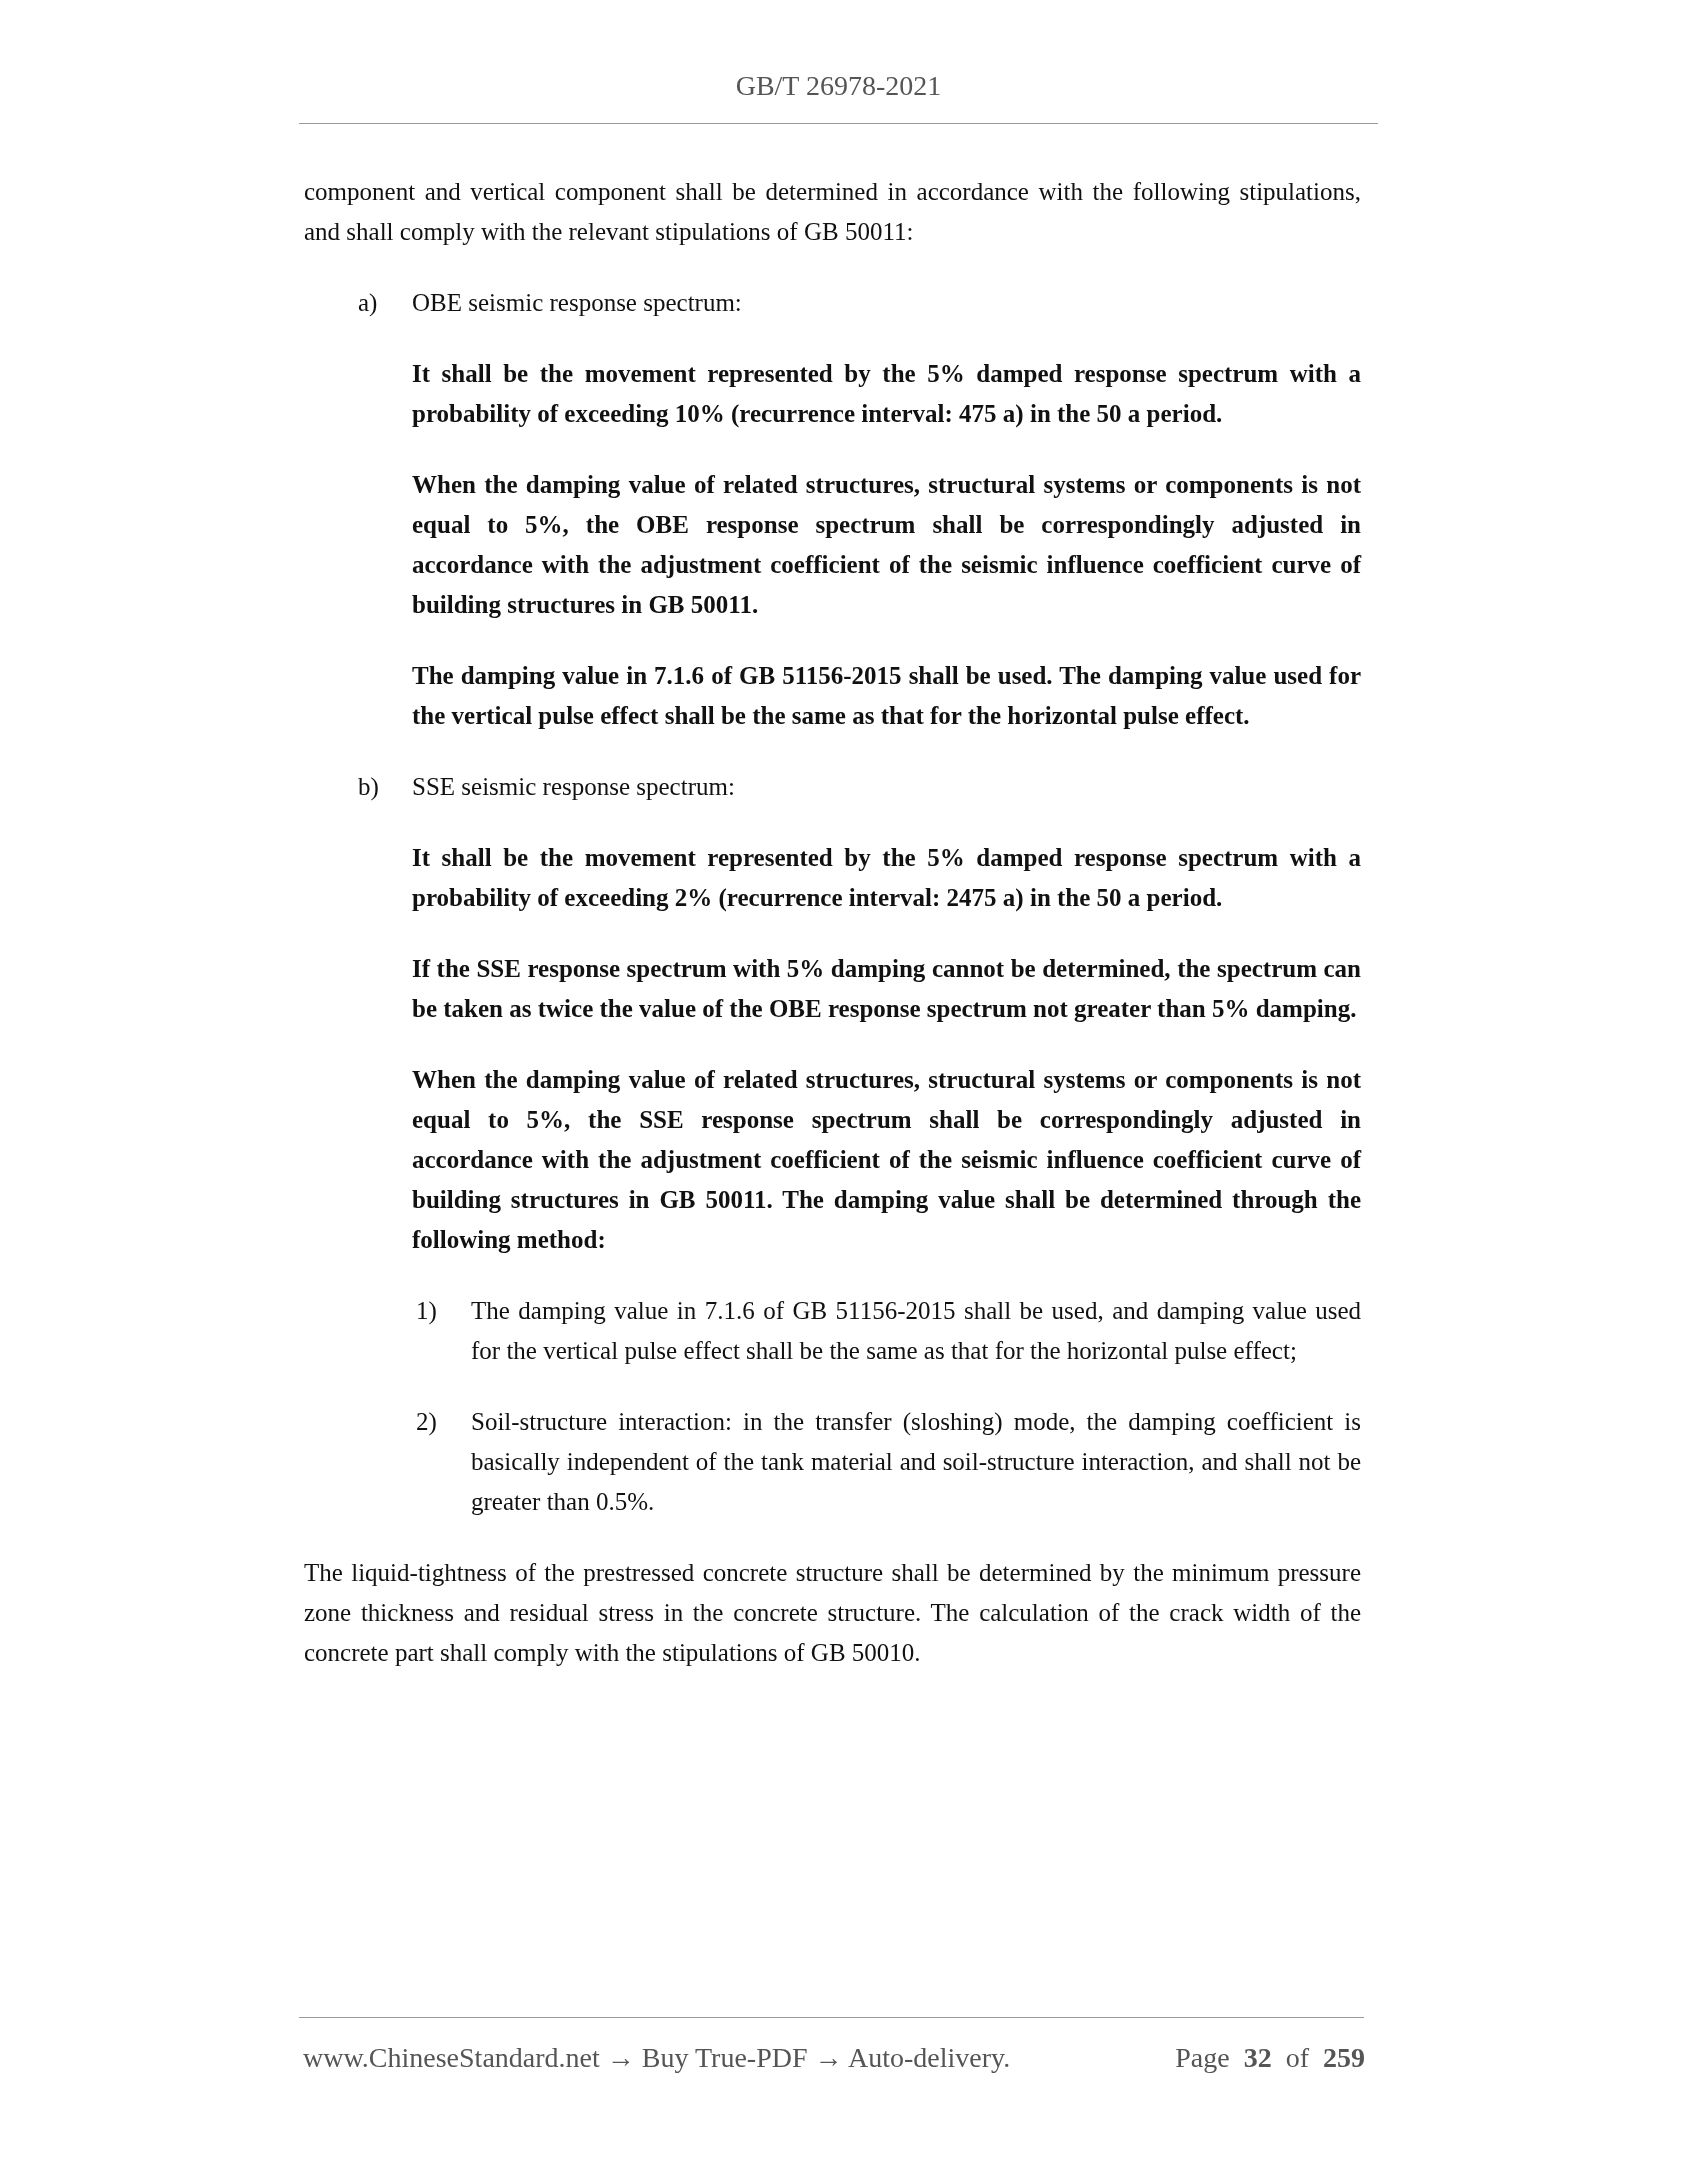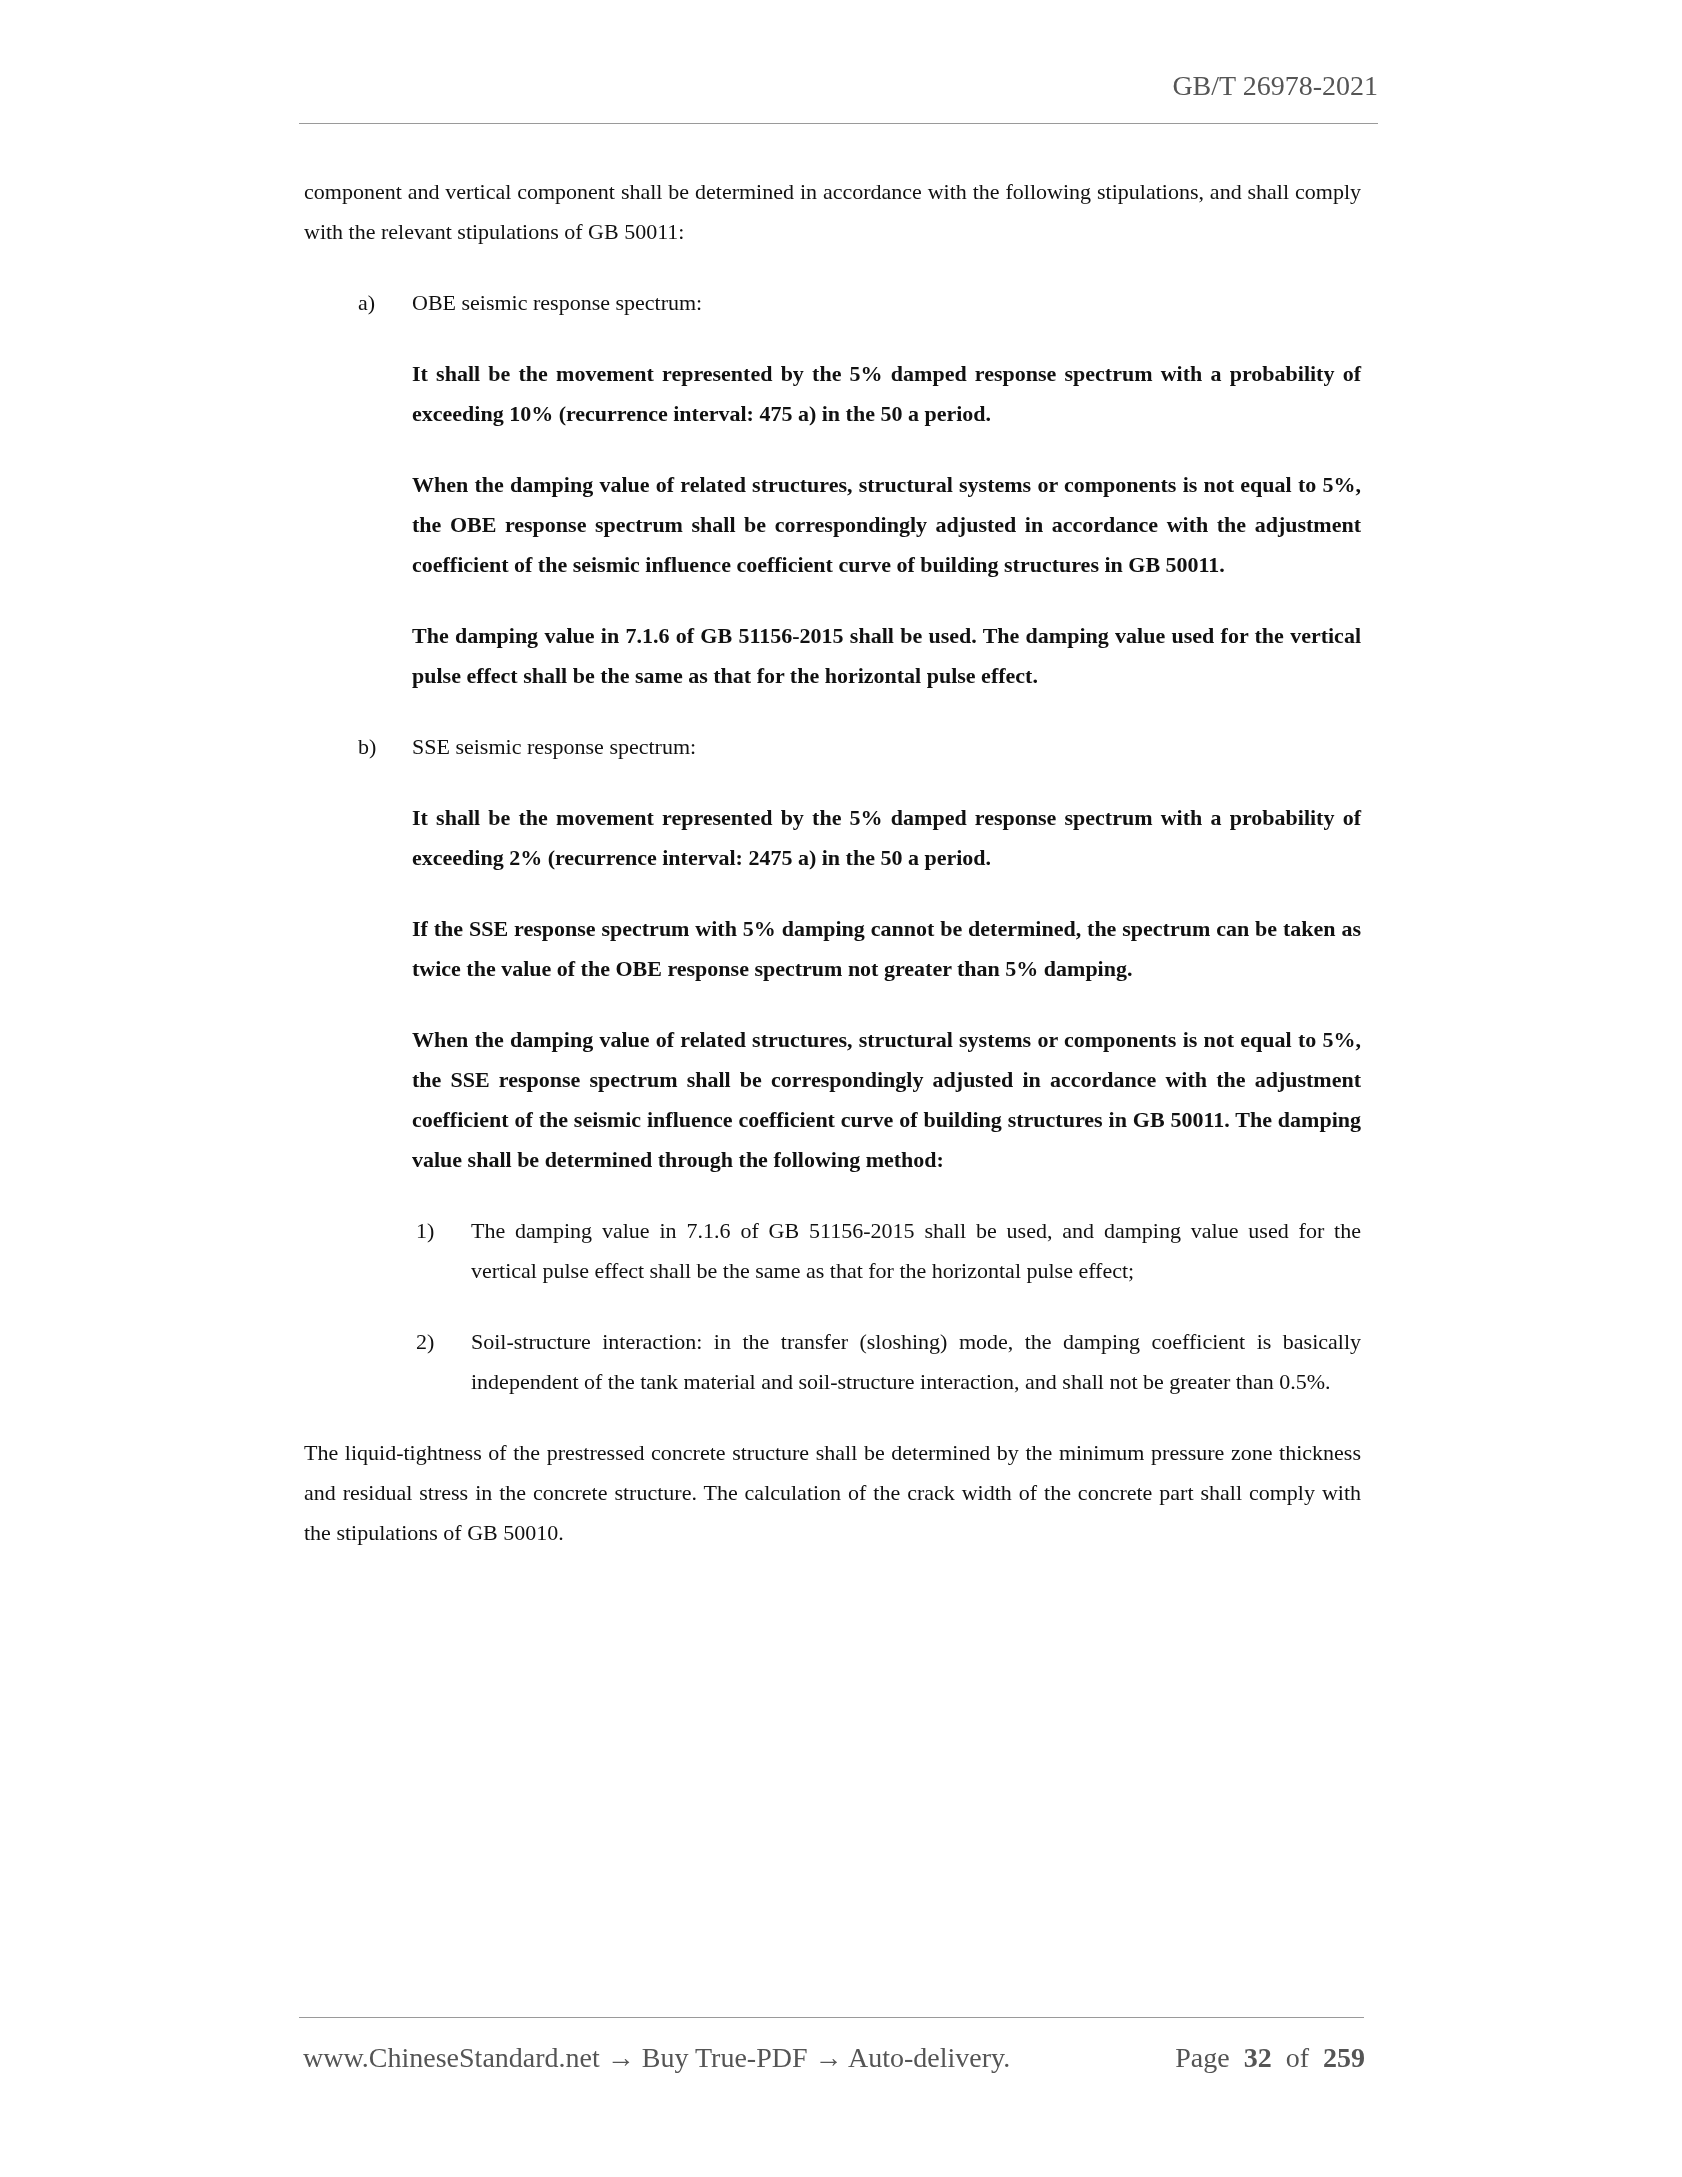--- a/index.html
+++ b/index.html
@@ -1,23 +1,23 @@
 <!DOCTYPE html>
 <html style="font-size:14px"><head>
 <meta charset="utf-8">
 <style>
   html, body { margin: 0; padding: 0; background: #ffffff; }
   body { width: 1683px; height: 2177px; position: relative; overflow: hidden;
          font-family: "Liberation Serif", "DejaVu Serif", serif; color: #111; }
-  .page-header { position: absolute; left: 299px; top: 66px; width: 1079px; text-align: right;
+  .page-header { position: absolute; left: 299px; top: 66px; width: 1079px; text-align: center;
          font-size: 28px; color: #555; line-height: 40px; }
   .header-rule { position: absolute; left: 299px; top: 123px; width: 1079px; height: 0;
          border-top: 1.7px solid #9a9a9a; }
   .content { position: absolute; left: 304px; top: 172px; width: 1073px; }
-  .p { font-size: 22px; line-height: 40px; text-align: justify; margin: 0 16px 31px 0; }
+  .p { font-size: 25px; line-height: 40px; text-align: justify; margin: 0 16px 31px 0; }
   .item { position: relative; padding-left: 108px; }
   .item .lbl { position: absolute; left: 54px; top: 0; }
   .item-body { padding-left: 108px; font-weight: bold; }
   .sub { position: relative; padding-left: 167px; }
   .sub .lbl { position: absolute; left: 112px; top: 0; }
   .heading { font-size: 28px; line-height: 40px; font-weight: bold; margin: 0 0 31px 0; }
   .footer-rule { position: absolute; left: 299px; top: 2017px; width: 1065px; height: 0;
          border-top: 1.7px solid #9a9a9a; }
   .footer { position: absolute; left: 303px; top: 2038px; width: 1062px; font-size: 28px;
          line-height: 40px; color: #555; }

